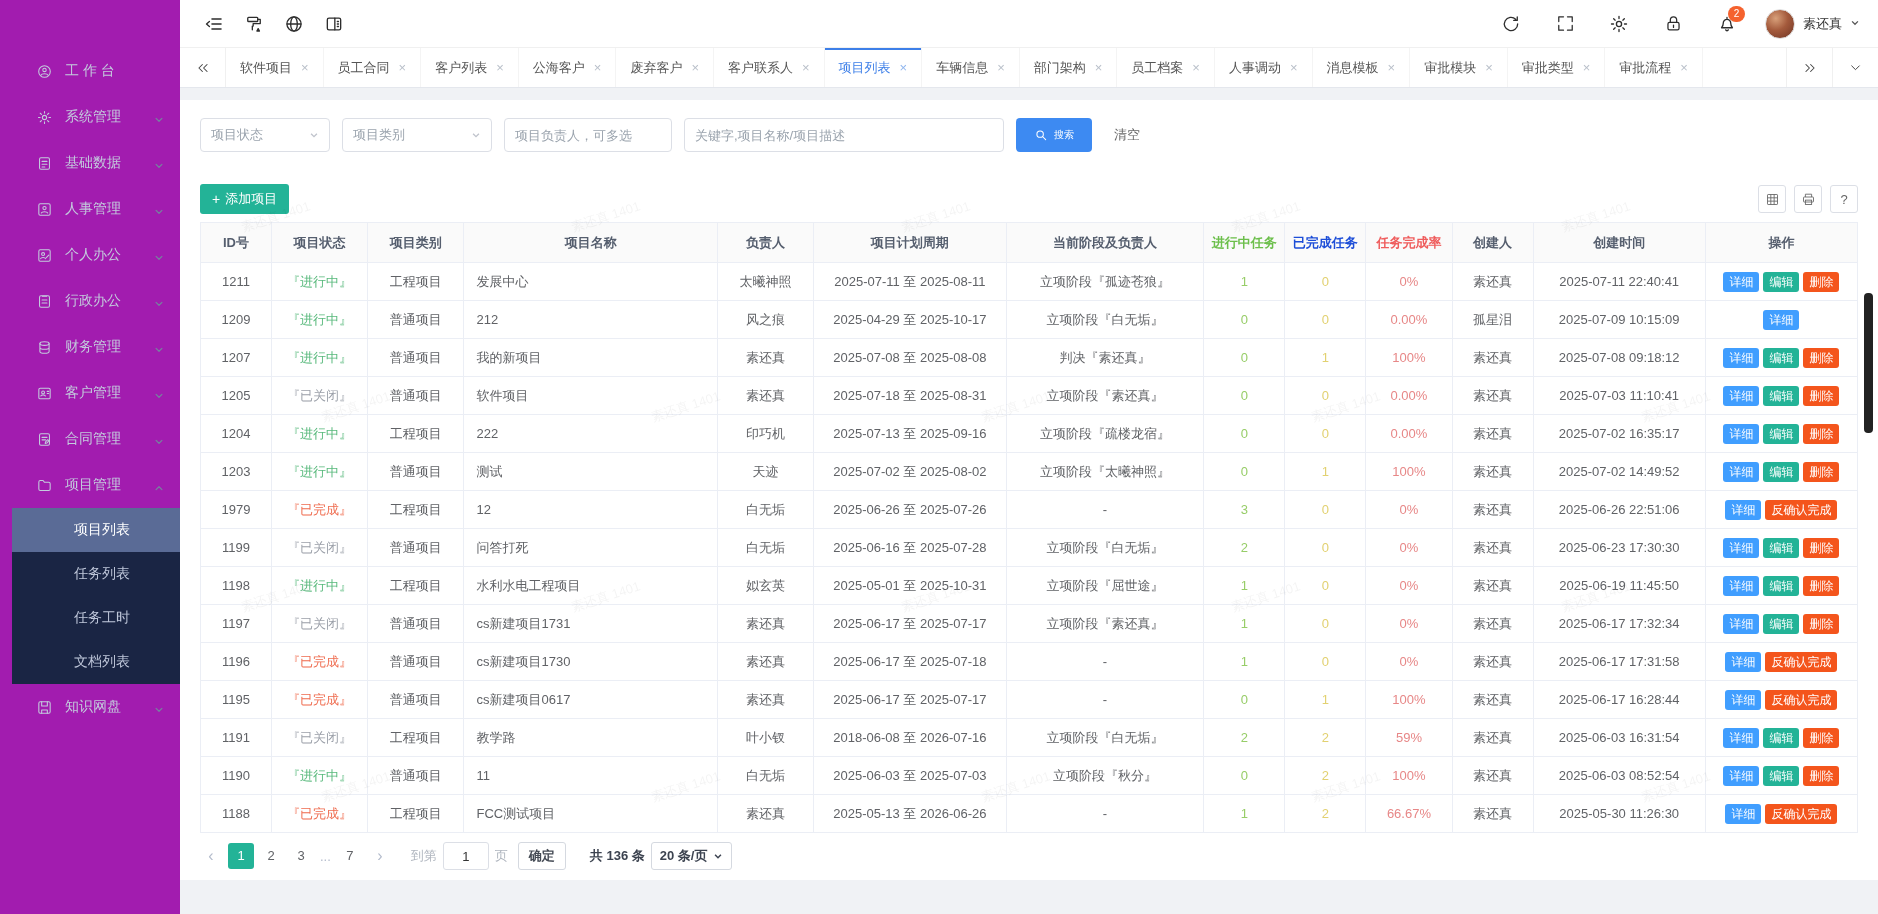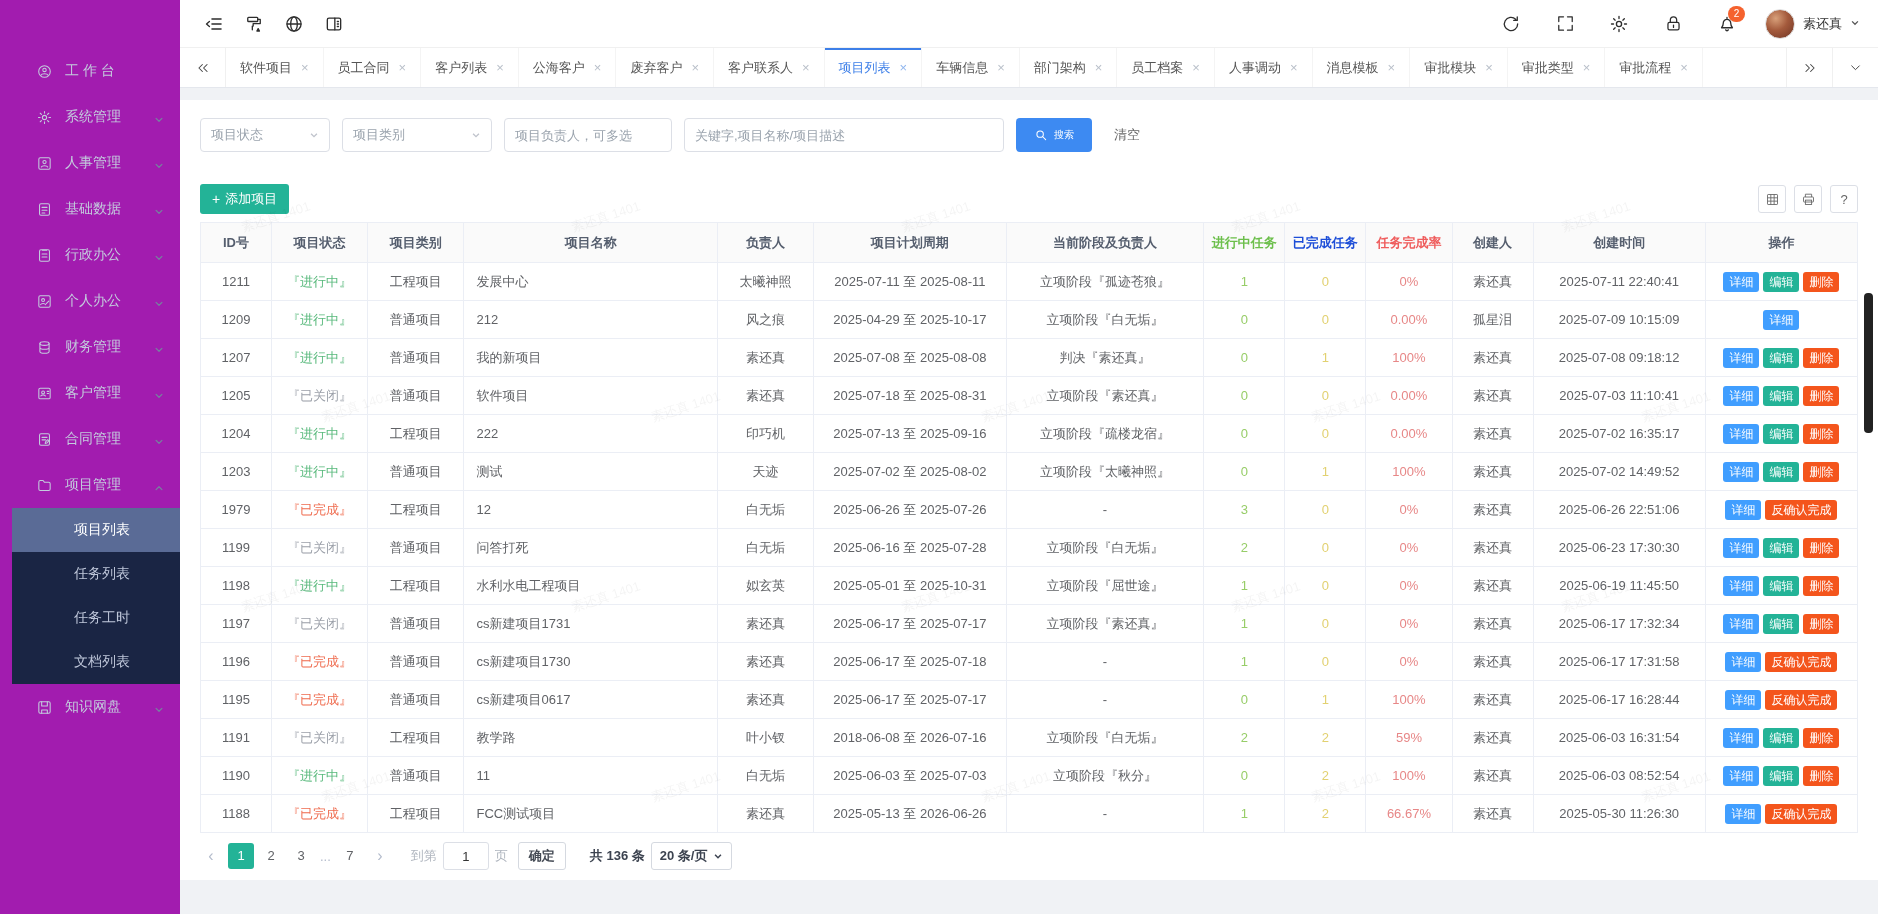--- a/index.html
+++ b/index.html
@@ -128,56 +128,56 @@
               <circle cx="12" cy="12" r="3"></circle>
               <path d="M12 3.5v2.3M12 18.2v2.3M3.5 12h2.3M18.2 12h2.3M6 6l1.7 1.7M16.3 16.3L18 18M18 6l-1.7 1.7M7.7 16.3L6 18"></path>
             </svg></span>
         <span>系统管理</span>
         <span class="chev"><svg width="10" height="10" viewBox="0 0 12 12">
               <path d="M2.5 4l3.5 3.5L9.5 4"></path>
             </svg></span>
       </div>
       <div class="menu-item">
         <span class="mi-icon"><svg viewBox="0 0 24 24" width="17" height="17">
+              <rect x="5" y="4" width="14" height="16" rx="2"></rect>
+              <path d="M8.5 9h7M8.5 13h7M8.5 17h4"></path>
+            </svg></span>
+        <span>基础数据</span>
+        <span class="chev"><svg width="10" height="10" viewBox="0 0 12 12">
+              <path d="M2.5 4l3.5 3.5L9.5 4"></path>
+            </svg></span>
+      </div>
+      <div class="menu-item">
+        <span class="mi-icon"><svg viewBox="0 0 24 24" width="17" height="17">
               <rect x="4" y="4" width="16" height="16" rx="2"></rect>
               <circle cx="12" cy="10" r="2.3"></circle>
               <path d="M7.5 17c.8-2.4 8.2-2.4 9 0"></path>
             </svg></span>
         <span>人事管理</span>
         <span class="chev"><svg width="10" height="10" viewBox="0 0 12 12">
               <path d="M2.5 4l3.5 3.5L9.5 4"></path>
             </svg></span>
       </div>
       <div class="menu-item">
         <span class="mi-icon"><svg viewBox="0 0 24 24" width="17" height="17">
-              <rect x="5" y="4" width="14" height="16" rx="2"></rect>
-              <path d="M8.5 9h7M8.5 13h7M8.5 17h4"></path>
-            </svg></span>
-        <span>基础数据</span>
-        <span class="chev"><svg width="10" height="10" viewBox="0 0 12 12">
-              <path d="M2.5 4l3.5 3.5L9.5 4"></path>
-            </svg></span>
-      </div>
-      <div class="menu-item">
-        <span class="mi-icon"><svg viewBox="0 0 24 24" width="17" height="17">
-              <rect x="5" y="4" width="14" height="16" rx="2"></rect>
-              <path d="M9 4.5h6M8.5 10h7M8.5 14h7"></path>
-            </svg></span>
-        <span>行政办公</span>
-        <span class="chev"><svg width="10" height="10" viewBox="0 0 12 12">
-              <path d="M2.5 4l3.5 3.5L9.5 4"></path>
-            </svg></span>
-      </div>
-      <div class="menu-item">
-        <span class="mi-icon"><svg viewBox="0 0 24 24" width="17" height="17">
               <rect x="4" y="4" width="16" height="16" rx="2"></rect>
               <circle cx="10" cy="10" r="2.1"></circle>
               <path d="M6.5 16.5c.7-2.2 6.3-2.2 7 0M14.5 15l3.5-3.5"></path>
             </svg></span>
         <span>个人办公</span>
+        <span class="chev"><svg width="10" height="10" viewBox="0 0 12 12">
+              <path d="M2.5 4l3.5 3.5L9.5 4"></path>
+            </svg></span>
+      </div>
+      <div class="menu-item">
+        <span class="mi-icon"><svg viewBox="0 0 24 24" width="17" height="17">
+              <rect x="5" y="4" width="14" height="16" rx="2"></rect>
+              <path d="M9 4.5h6M8.5 10h7M8.5 14h7"></path>
+            </svg></span>
+        <span>行政办公</span>
         <span class="chev"><svg width="10" height="10" viewBox="0 0 12 12">
               <path d="M2.5 4l3.5 3.5L9.5 4"></path>
             </svg></span>
       </div>
       <div class="menu-item">
         <span class="mi-icon"><svg viewBox="0 0 24 24" width="17" height="17">
               <ellipse cx="12" cy="6.5" rx="6.5" ry="2.5"></ellipse>
               <path d="M5.5 6.5v11c0 1.4 2.9 2.5 6.5 2.5s6.5-1.1 6.5-2.5v-11M5.5 12c0 1.4 2.9 2.5 6.5 2.5s6.5-1.1 6.5-2.5"></path>
             </svg></span>
         <span>财务管理</span>

